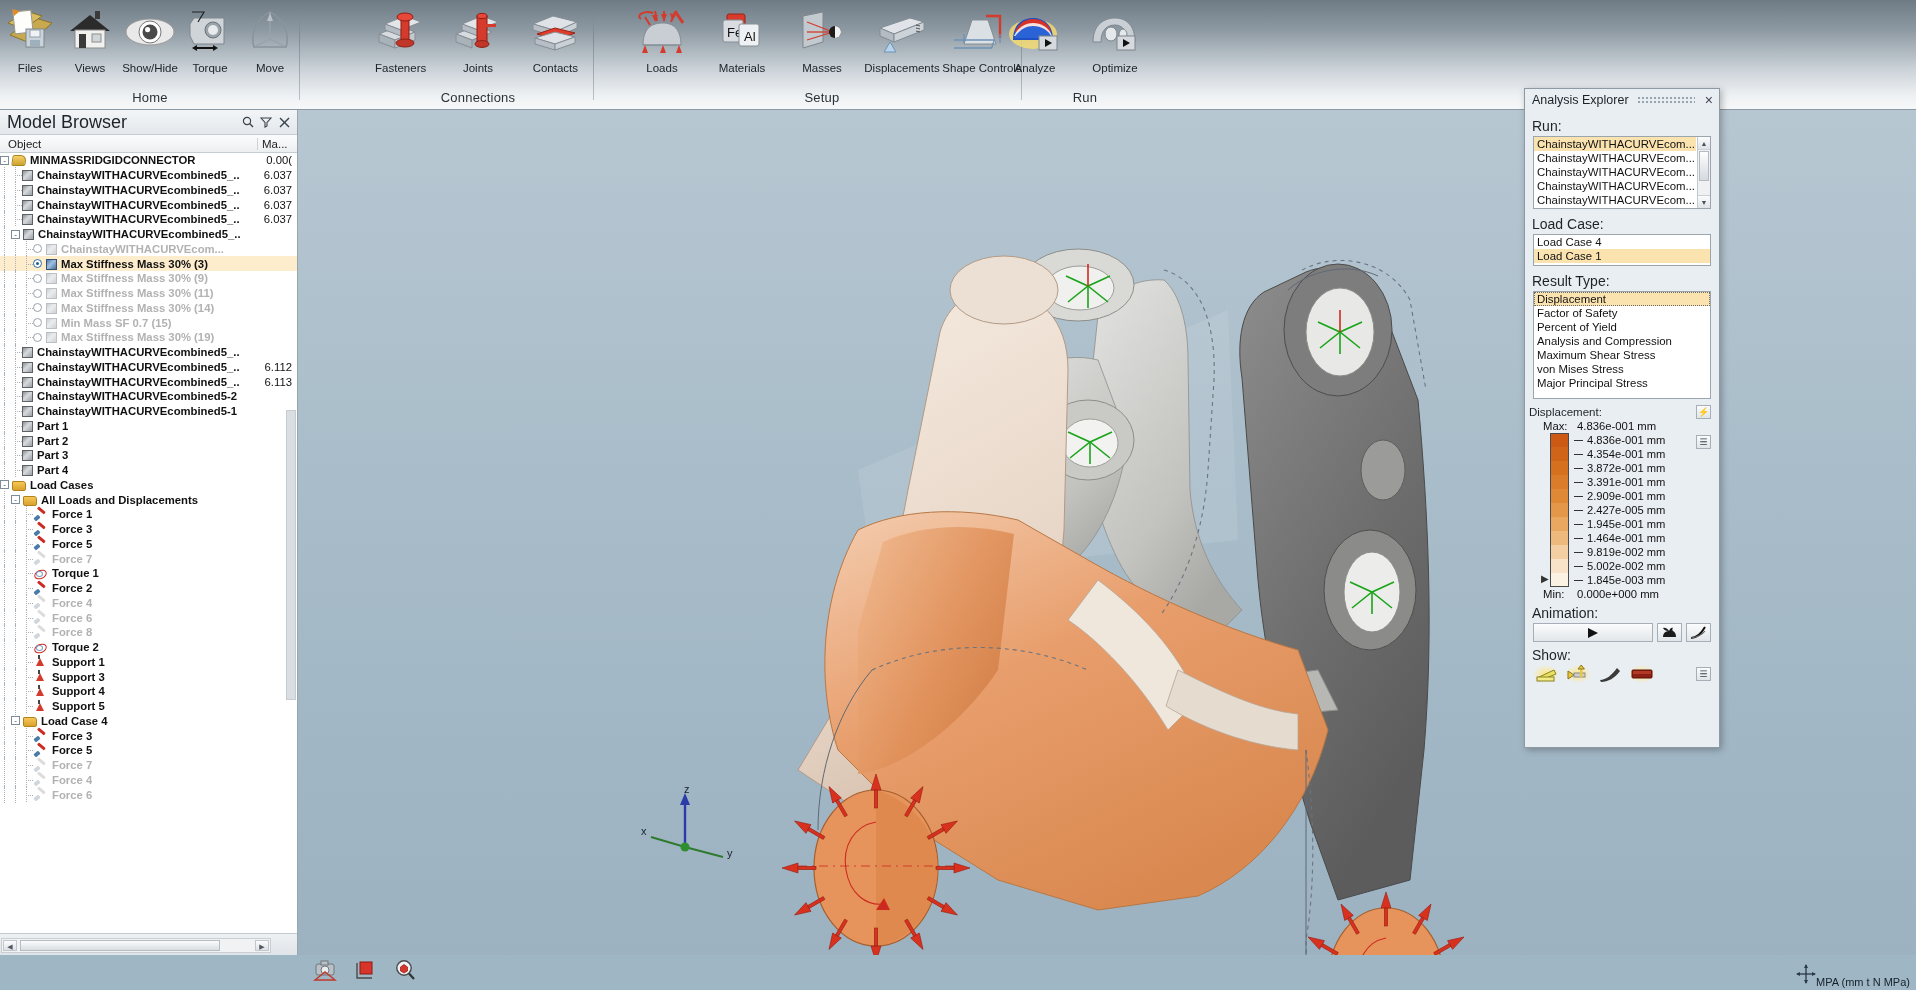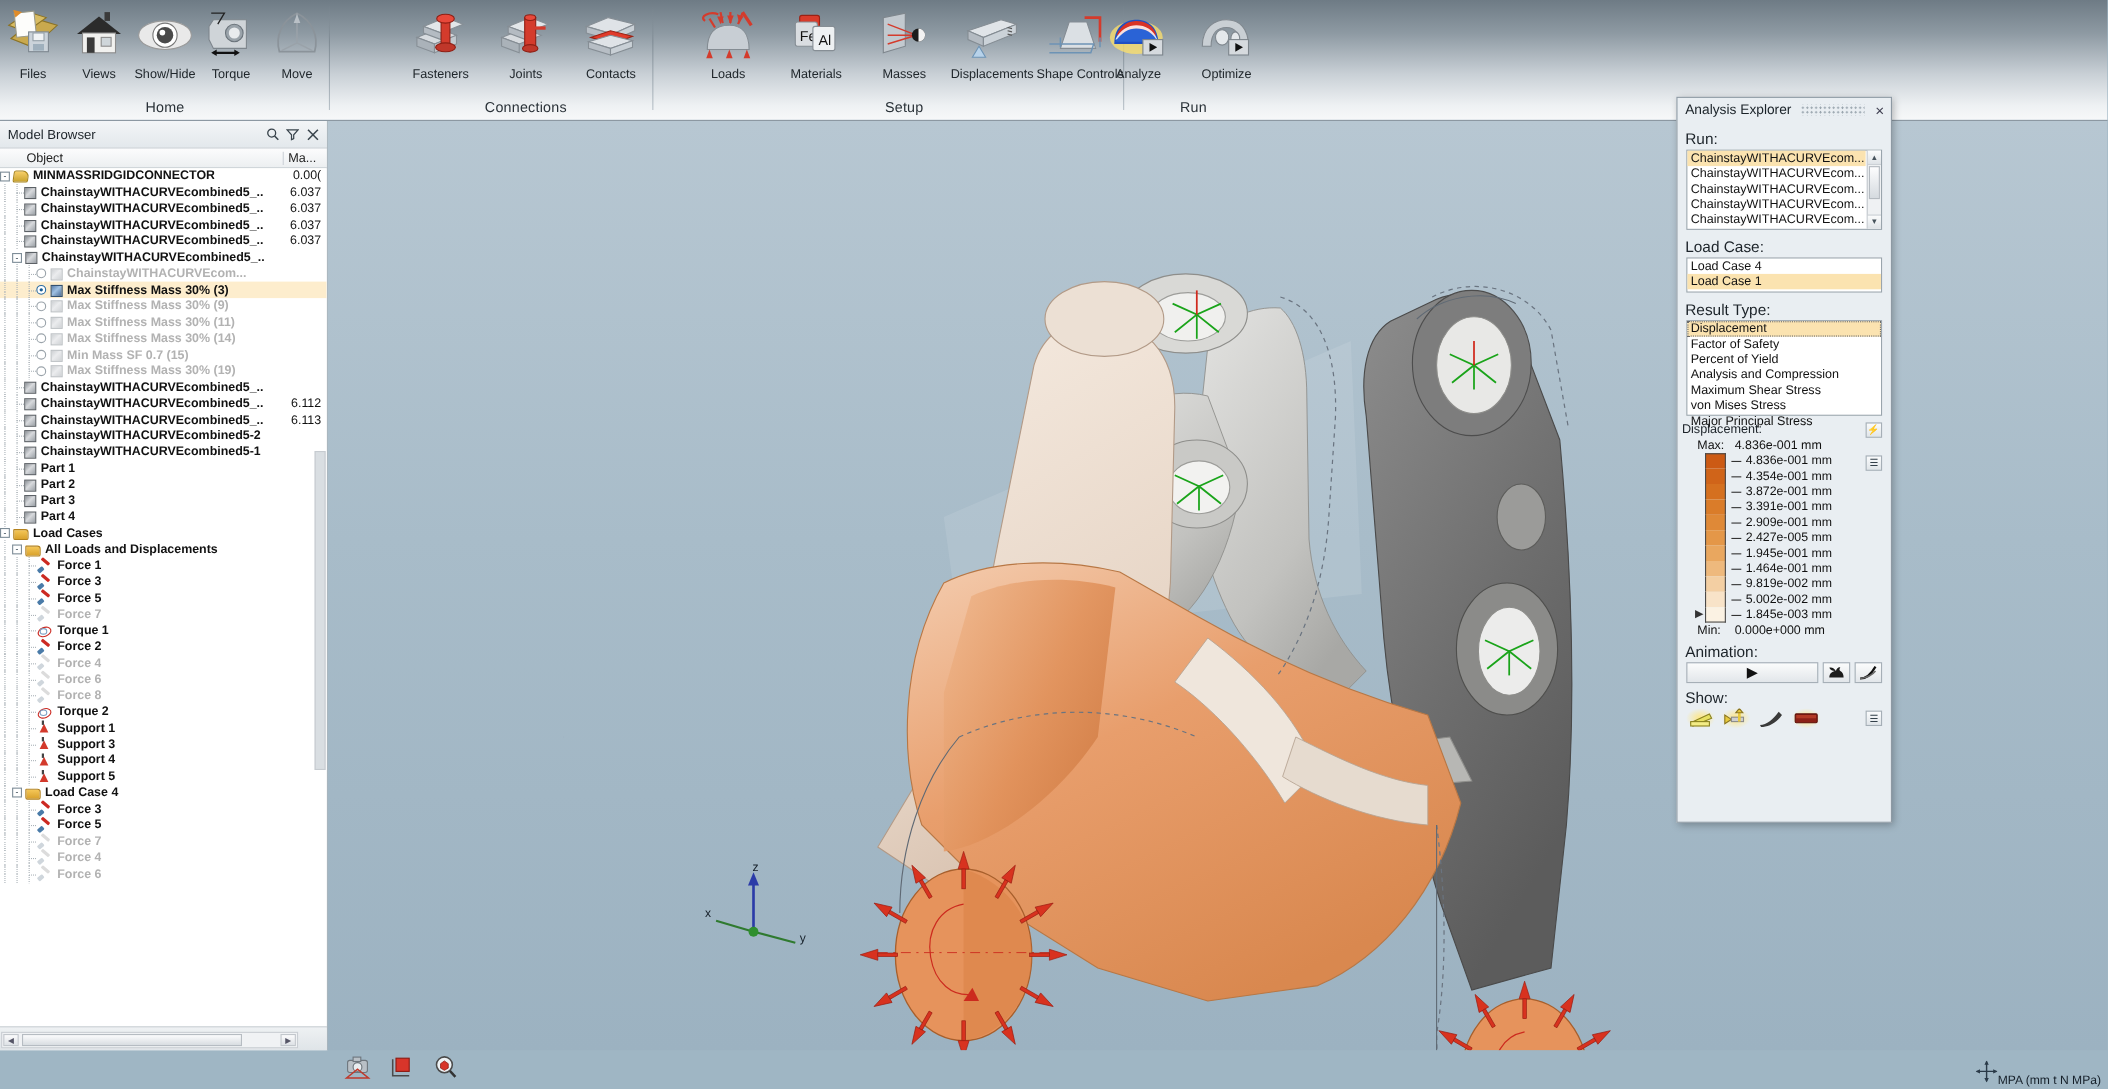--- a/index.html
+++ b/index.html
@@ -25,27 +25,27 @@
   .gname { position: absolute; bottom: 5px; width: 100%; text-align: center;
     font-size: 13px; color: #2a3238; letter-spacing: .2px; }
 
   
   .browser {
     position: absolute; left: 0; top: 110px; width: 298px; height: 845px;
     background: #ffffff; border-right: 1px solid #9aa6ae;
   }
   .browser-head { height: 24px; background: linear-gradient(to bottom,#f3f5f7,#e3e8ec);
     display: flex; align-items: center; padding: 0 4px; }
-  .browser-title { font-size: 12px; color: #1c2329; flex: 1; padding-left: 3px; }
+  .browser-title { font-size: 18px; color: #1c2329; flex: 1; padding-left: 3px; }
   .hicon { width: 18px; height: 18px; display: flex; align-items: center; justify-content: center;
     font-size: 12px; color: #39444c; cursor: pointer; }
   .col-head { height: 19px; background: linear-gradient(to bottom,#fcfcfd,#eceff1);
     border-top: 1px solid #c5ccd2; border-bottom: 1px solid #c5ccd2;
     display: flex; font-size: 11.5px; color: #222; align-items: center; position: relative;}
-  .col-obj { width: 258px; padding-left: 24px; border-right: 1px solid #ccd2d7; }
+  .col-obj { width: 258px; padding-left: 8px; border-right: 1px solid #ccd2d7; }
   .col-mass { flex: 1; padding-left: 4px; }
   .tree { position: absolute; left: 0; top: 43px; right: 0; bottom: 22px;
     overflow: hidden; background: #fff; }
   .trow { height: 14.75px; display: flex; align-items: center; font-size: 11.3px;
     color: #111; white-space: nowrap; position: relative; }
   .trow.sel { background: #fdedcd; }
   .trow.dim { color: #b2b2b2; }
   .tog { width: 9px; height: 9px; border: 1px solid #7d8c97; background: #fff;
     font-size: 8px; line-height: 7px; text-align: center; color: #2a3a46; margin-right: 3px;
     cursor: pointer; flex: 0 0 auto; }
@@ -1015,21 +1015,21 @@
 
   <div class="sect-lbl">Load Case:</div>
   <div class="listbox" style="height:32px;">
     <div id="loadcase-list">
           <div class="lrow">Load Case 4</div>
           <div class="lrow sel">Load Case 1</div>
         </div>
   </div>
 
   <div class="sect-lbl">Result Type:</div>
-  <div class="listbox" style="height:87px;">
+  <div class="listbox" style="height:108px;">
     <div id="resulttype-list">
           <div class="lrow selb">Displacement</div>
           <div class="lrow">Factor of Safety</div>
           <div class="lrow">Percent of Yield</div>
           <div class="lrow">Analysis and Compression</div>
           <div class="lrow">Maximum Shear Stress</div>
           <div class="lrow">von Mises Stress</div>
           <div class="lrow">Major Principal Stress</div>
         </div>
   </div>

